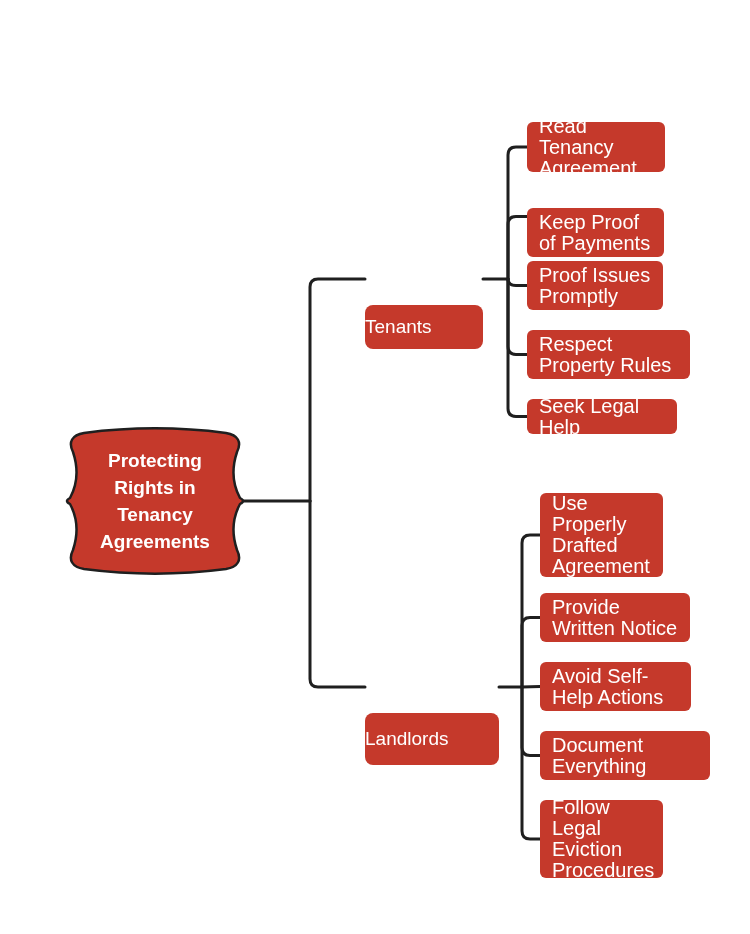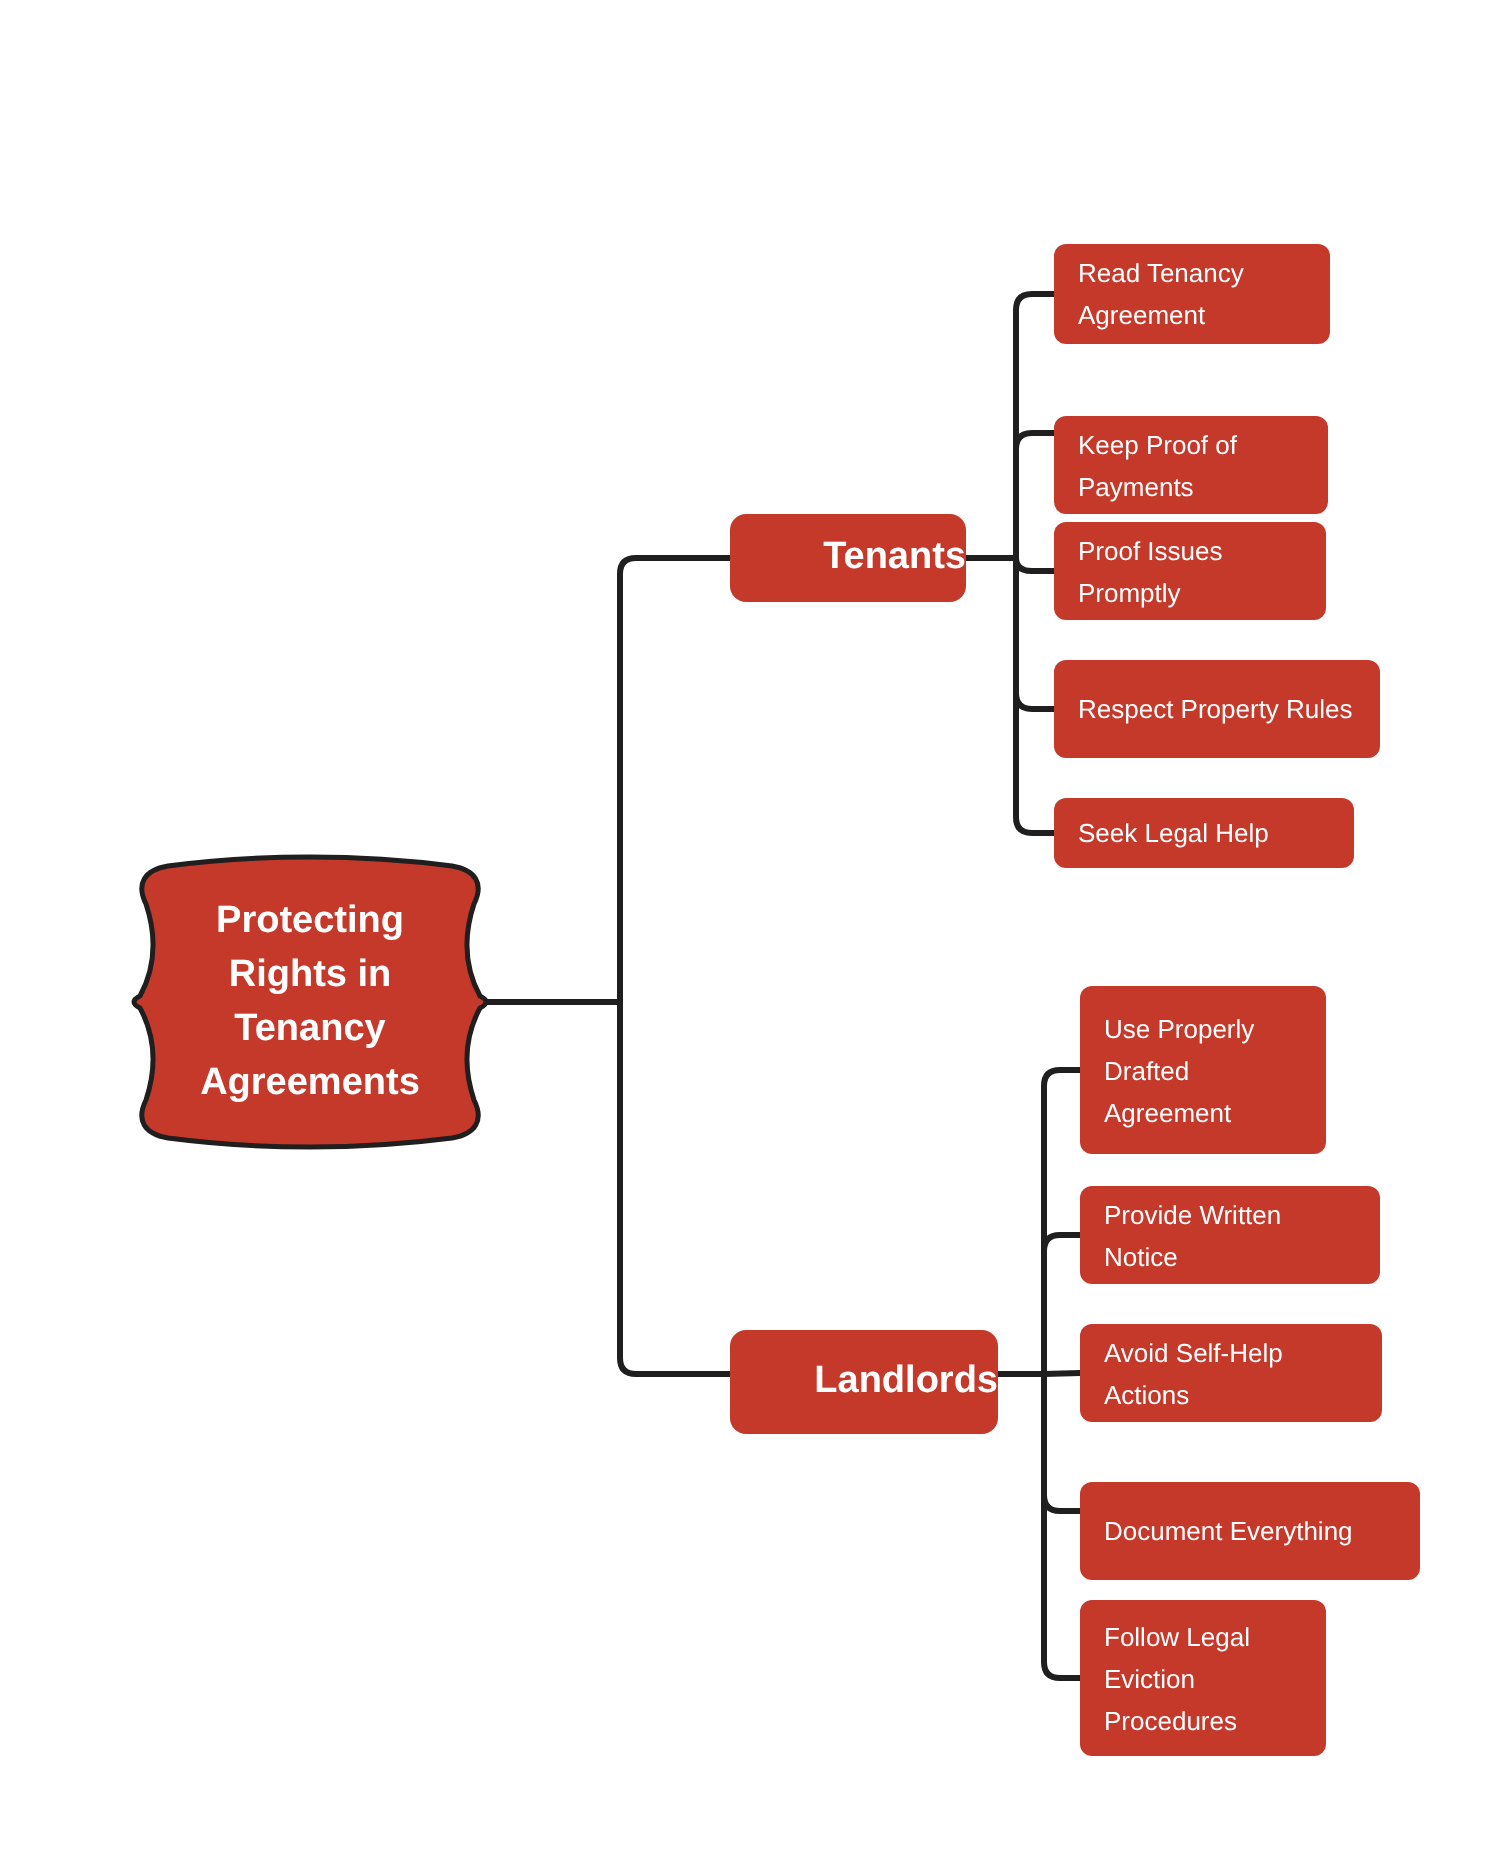--- a/index.html
+++ b/index.html
@@ -51,33 +51,34 @@
     font-weight:700;
     line-height:27px;
   }
   .branch{
     position:absolute;
     background:var(--accent);
     border-radius:8px;
     color:var(--node-text);
     display:flex;
     align-items:center;
-    justify-content:flex-end;
+    justify-content:flex-start;
     font-size:19px;
-    font-weight:700;
+    font-weight:400;
+    margin-top:48px;
   }
   .leaf{
     position:absolute;
     background:var(--accent);
     border-radius:6px;
     color:var(--node-text);
     display:flex;
     align-items:center;
     padding:4px 12px;
-    font-size:13px;
+    font-size:20px;
     font-weight:400;
     line-height:21px;
   }
 </style>
 </head>
 <body>
 
 <div class="canvas">
 
   <svg class="layer lines" viewBox="0 0 750 934" aria-hidden="true">
@@ -145,20 +146,20 @@
 
   <div class="leaf" style="left:540px;top:493px;width:123px;height:84px;">
     <span>Use Properly Drafted Agreement</span>
   </div>
   <div class="leaf" style="left:540px;top:593px;width:150px;height:49px;">
     <span>Provide Written Notice</span>
   </div>
   <div class="leaf" style="left:540px;top:662px;width:151px;height:49px;">
     <span>Avoid Self-Help Actions</span>
   </div>
-  <div class="leaf" style="left:540px;top:731px;width:170px;height:49px;margin-top:10px;">
+  <div class="leaf" style="left:540px;top:731px;width:170px;height:49px;">
     <span>Document Everything</span>
   </div>
   <div class="leaf" style="left:540px;top:800px;width:123px;height:78px;">
     <span>Follow Legal Eviction Procedures</span>
   </div>
 
 </div>
 
 </body></html>

